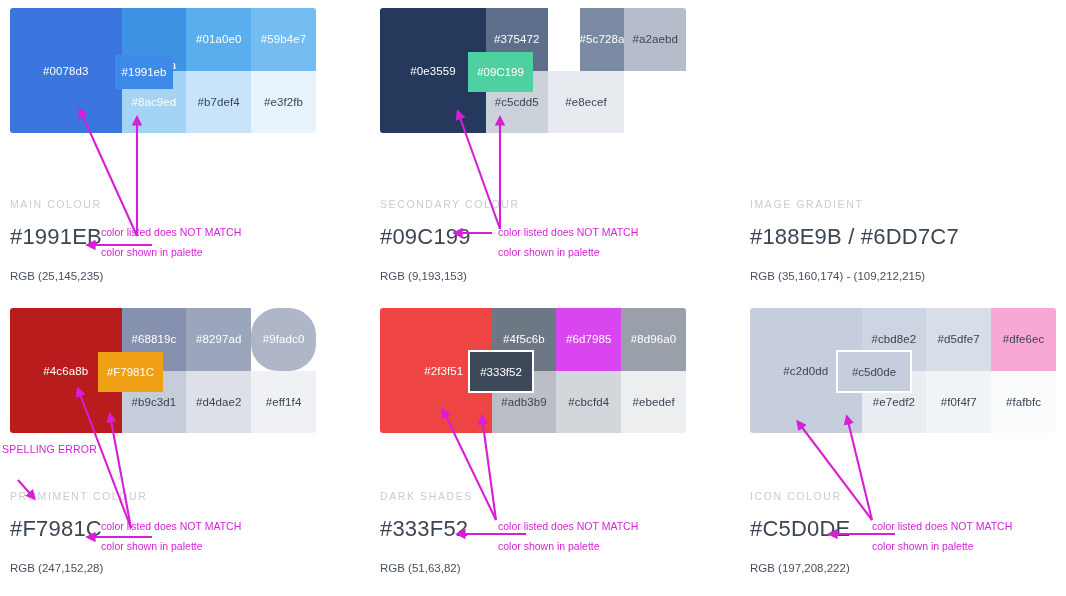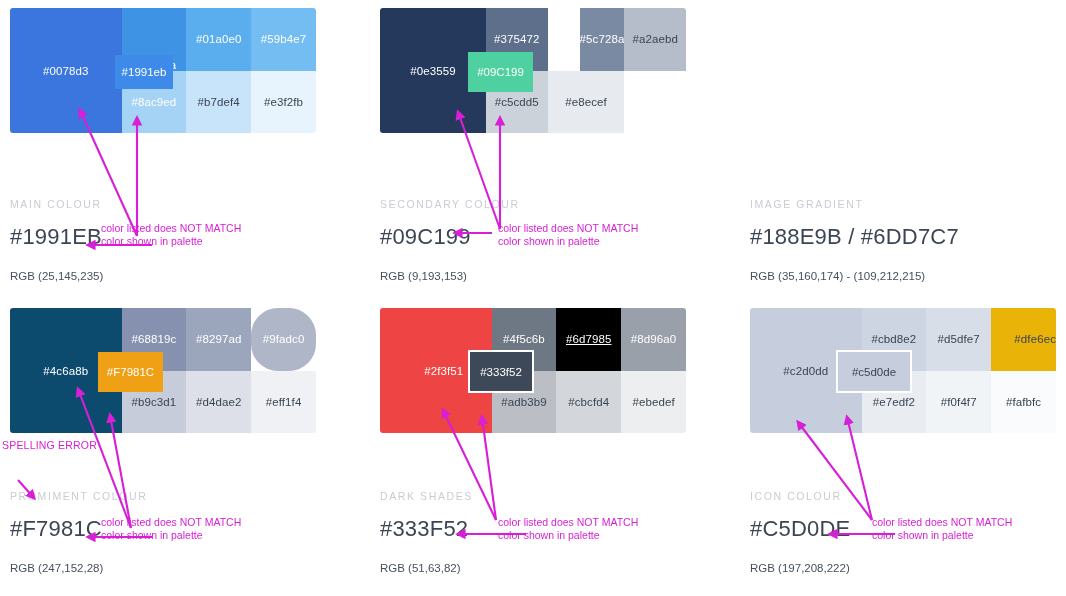--- a/index.html
+++ b/index.html
@@ -66,21 +66,21 @@
   .rgb{
     font-size:11.5px;color:#46505e;margin-top:20px;
     white-space:nowrap;
   }
 
   
   .note{
     position:absolute;
     color:#d61fd6;
     font-size:10.5px;
-    line-height:13px;
+    line-height:20px;
     white-space:pre-line;
     z-index:6;
   }
   .note.bold{font-size:10.5px;letter-spacing:.2px;}
   svg.arrows{
     position:absolute;left:0;top:0;width:1066px;height:596px;
     pointer-events:none;z-index:5;
   }
 </style>
 </head>
@@ -167,21 +167,21 @@
       <div class="caption" style="top:198px">
         <div class="cat">IMAGE GRADIENT</div>
         <div class="hex">#188E9B / #6DD7C7</div>
         <div class="rgb">RGB (35,160,174)  -  (109,212,215)</div>
       </div>
     </div>
 
     <div class="panel">
       <div class="swatch-wrap" style="top:12px">
         <div class="swatch-grid">
-          <div class="cell big" style="background: #0c4a6e; color: rgb(255, 255, 255);">
+          <div class="cell big" style="background: #b91c1c; color: rgb(255, 255, 255);">
               <span>#4c6a8b</span>
             </div>
           <div class="cell" style="background: rgb(133, 145, 174); color: rgb(255, 255, 255);">
               <span>#68819c</span>
             </div>
           <div class="cell" style="background: rgb(155, 165, 188); color: rgb(255, 255, 255);">
               <span>#8297ad</span>
             </div>
           <div class="cell" style="background: rgb(174, 182, 200); color: rgb(255, 255, 255); border-radius: 27px;">
               <span>#9fadc0</span>
@@ -212,21 +212,21 @@
 
     <div class="panel">
       <div class="swatch-wrap" style="top:12px">
         <div class="swatch-grid">
           <div class="cell big" style="background: #ef4444; color: rgb(255, 255, 255); padding-left: 16px;">
               <span>#2f3f51</span>
             </div>
           <div class="cell" style="background: rgb(110, 119, 132); color: rgb(255, 255, 255);">
               <span>#4f5c6b</span>
             </div>
-          <div class="cell" style="background: #000000; color: rgb(255, 255, 255); text-decoration: underline;">
+          <div class="cell" style="background: #d946ef; color: rgb(255, 255, 255);">
               <span>#6d7985</span>
             </div>
           <div class="cell" style="background: rgb(153, 160, 170); color: rgb(255, 255, 255); justify-content: center;">
               <span>#8d96a0</span>
             </div>
           <div class="cell" style="background: rgb(187, 191, 197); color: rgb(59, 69, 83);">
               <span>#adb3b9</span>
             </div>
           <div class="cell" style="background: rgb(211, 214, 218); color: rgb(59, 69, 83);">
               <span>#cbcfd4</span>
@@ -253,21 +253,21 @@
         <div class="swatch-grid">
           <div class="cell big" style="background: rgb(198, 206, 221); color: rgb(59, 69, 83);">
               <span>#c2d0dd</span>
             </div>
           <div class="cell" style="background: rgb(204, 213, 225); color: rgb(59, 69, 83);">
               <span>#cbd8e2</span>
             </div>
           <div class="cell" style="background: rgb(216, 222, 231); color: rgb(59, 69, 83);">
               <span>#d5dfe7</span>
             </div>
-          <div class="cell" style="background: #eab308; color: rgb(59, 69, 83); justify-content: flex-end;">
+          <div class="cell" style="background: #f9a8d4; color: rgb(59, 69, 83);">
               <span>#dfe6ec</span>
             </div>
           <div class="cell" style="background: rgb(233, 237, 242); color: rgb(59, 69, 83);">
               <span>#e7edf2</span>
             </div>
           <div class="cell" style="background: rgb(241, 244, 247); color: rgb(59, 69, 83);">
               <span>#f0f4f7</span>
             </div>
           <div class="cell" style="background: rgb(250, 251, 252); color: rgb(59, 69, 83);">
               <span>#fafbfc</span>

